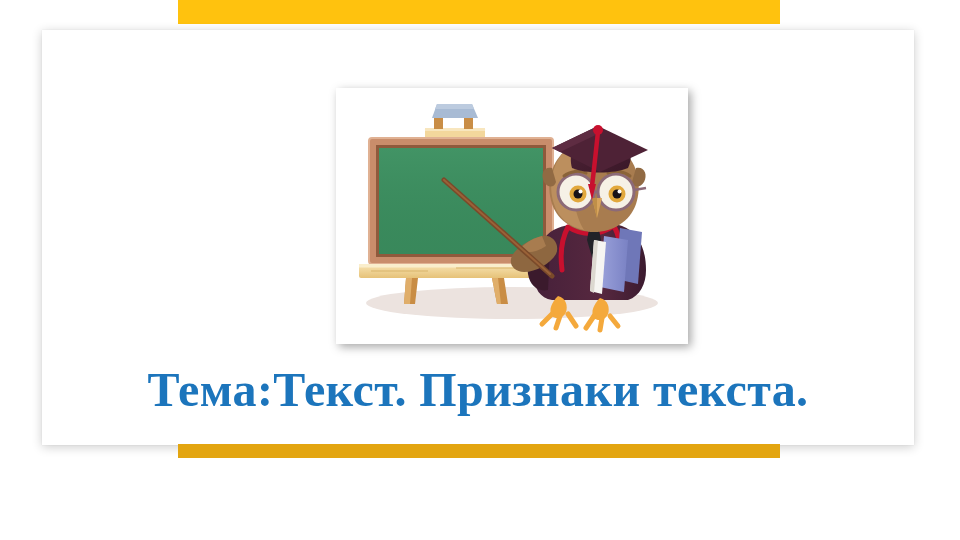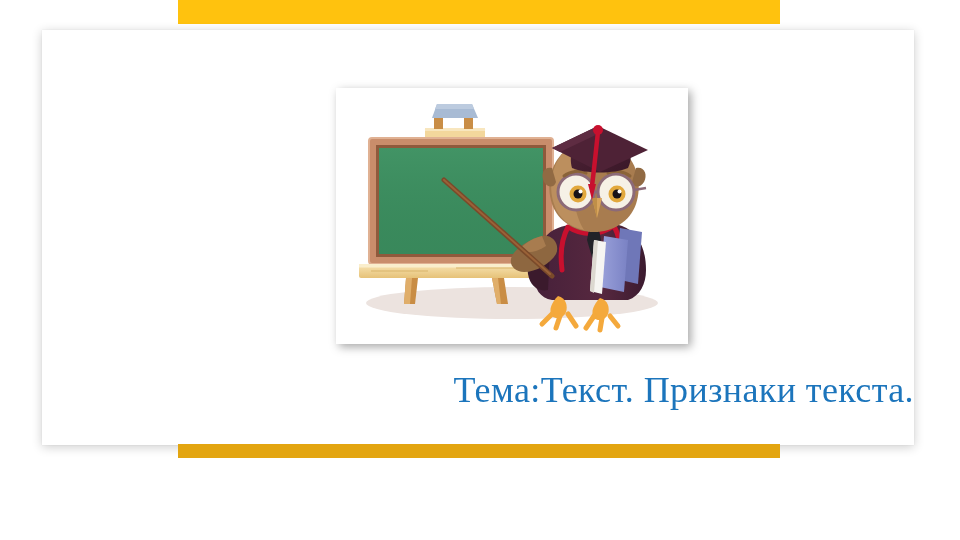--- a/index.html
+++ b/index.html
@@ -62,24 +62,24 @@
     overflow: hidden;
   }
   .picture svg { display: block; }
 
   
   .title {
     position: absolute;
     left: 42px;
     top: 338px;
     width: 872px;
-    text-align: right;
+    text-align: center;
     font-family: "Liberation Serif", serif;
-    font-weight: normal;
-    font-size: 36px;
+    font-weight: bold;
+    font-size: 48px;
     line-height: 44px;
     letter-spacing: 0.4px;
     color: #1C75BC;
     white-space: nowrap;
   }
 </style>
 </head>
 <body>
 
 <div id="slide">

